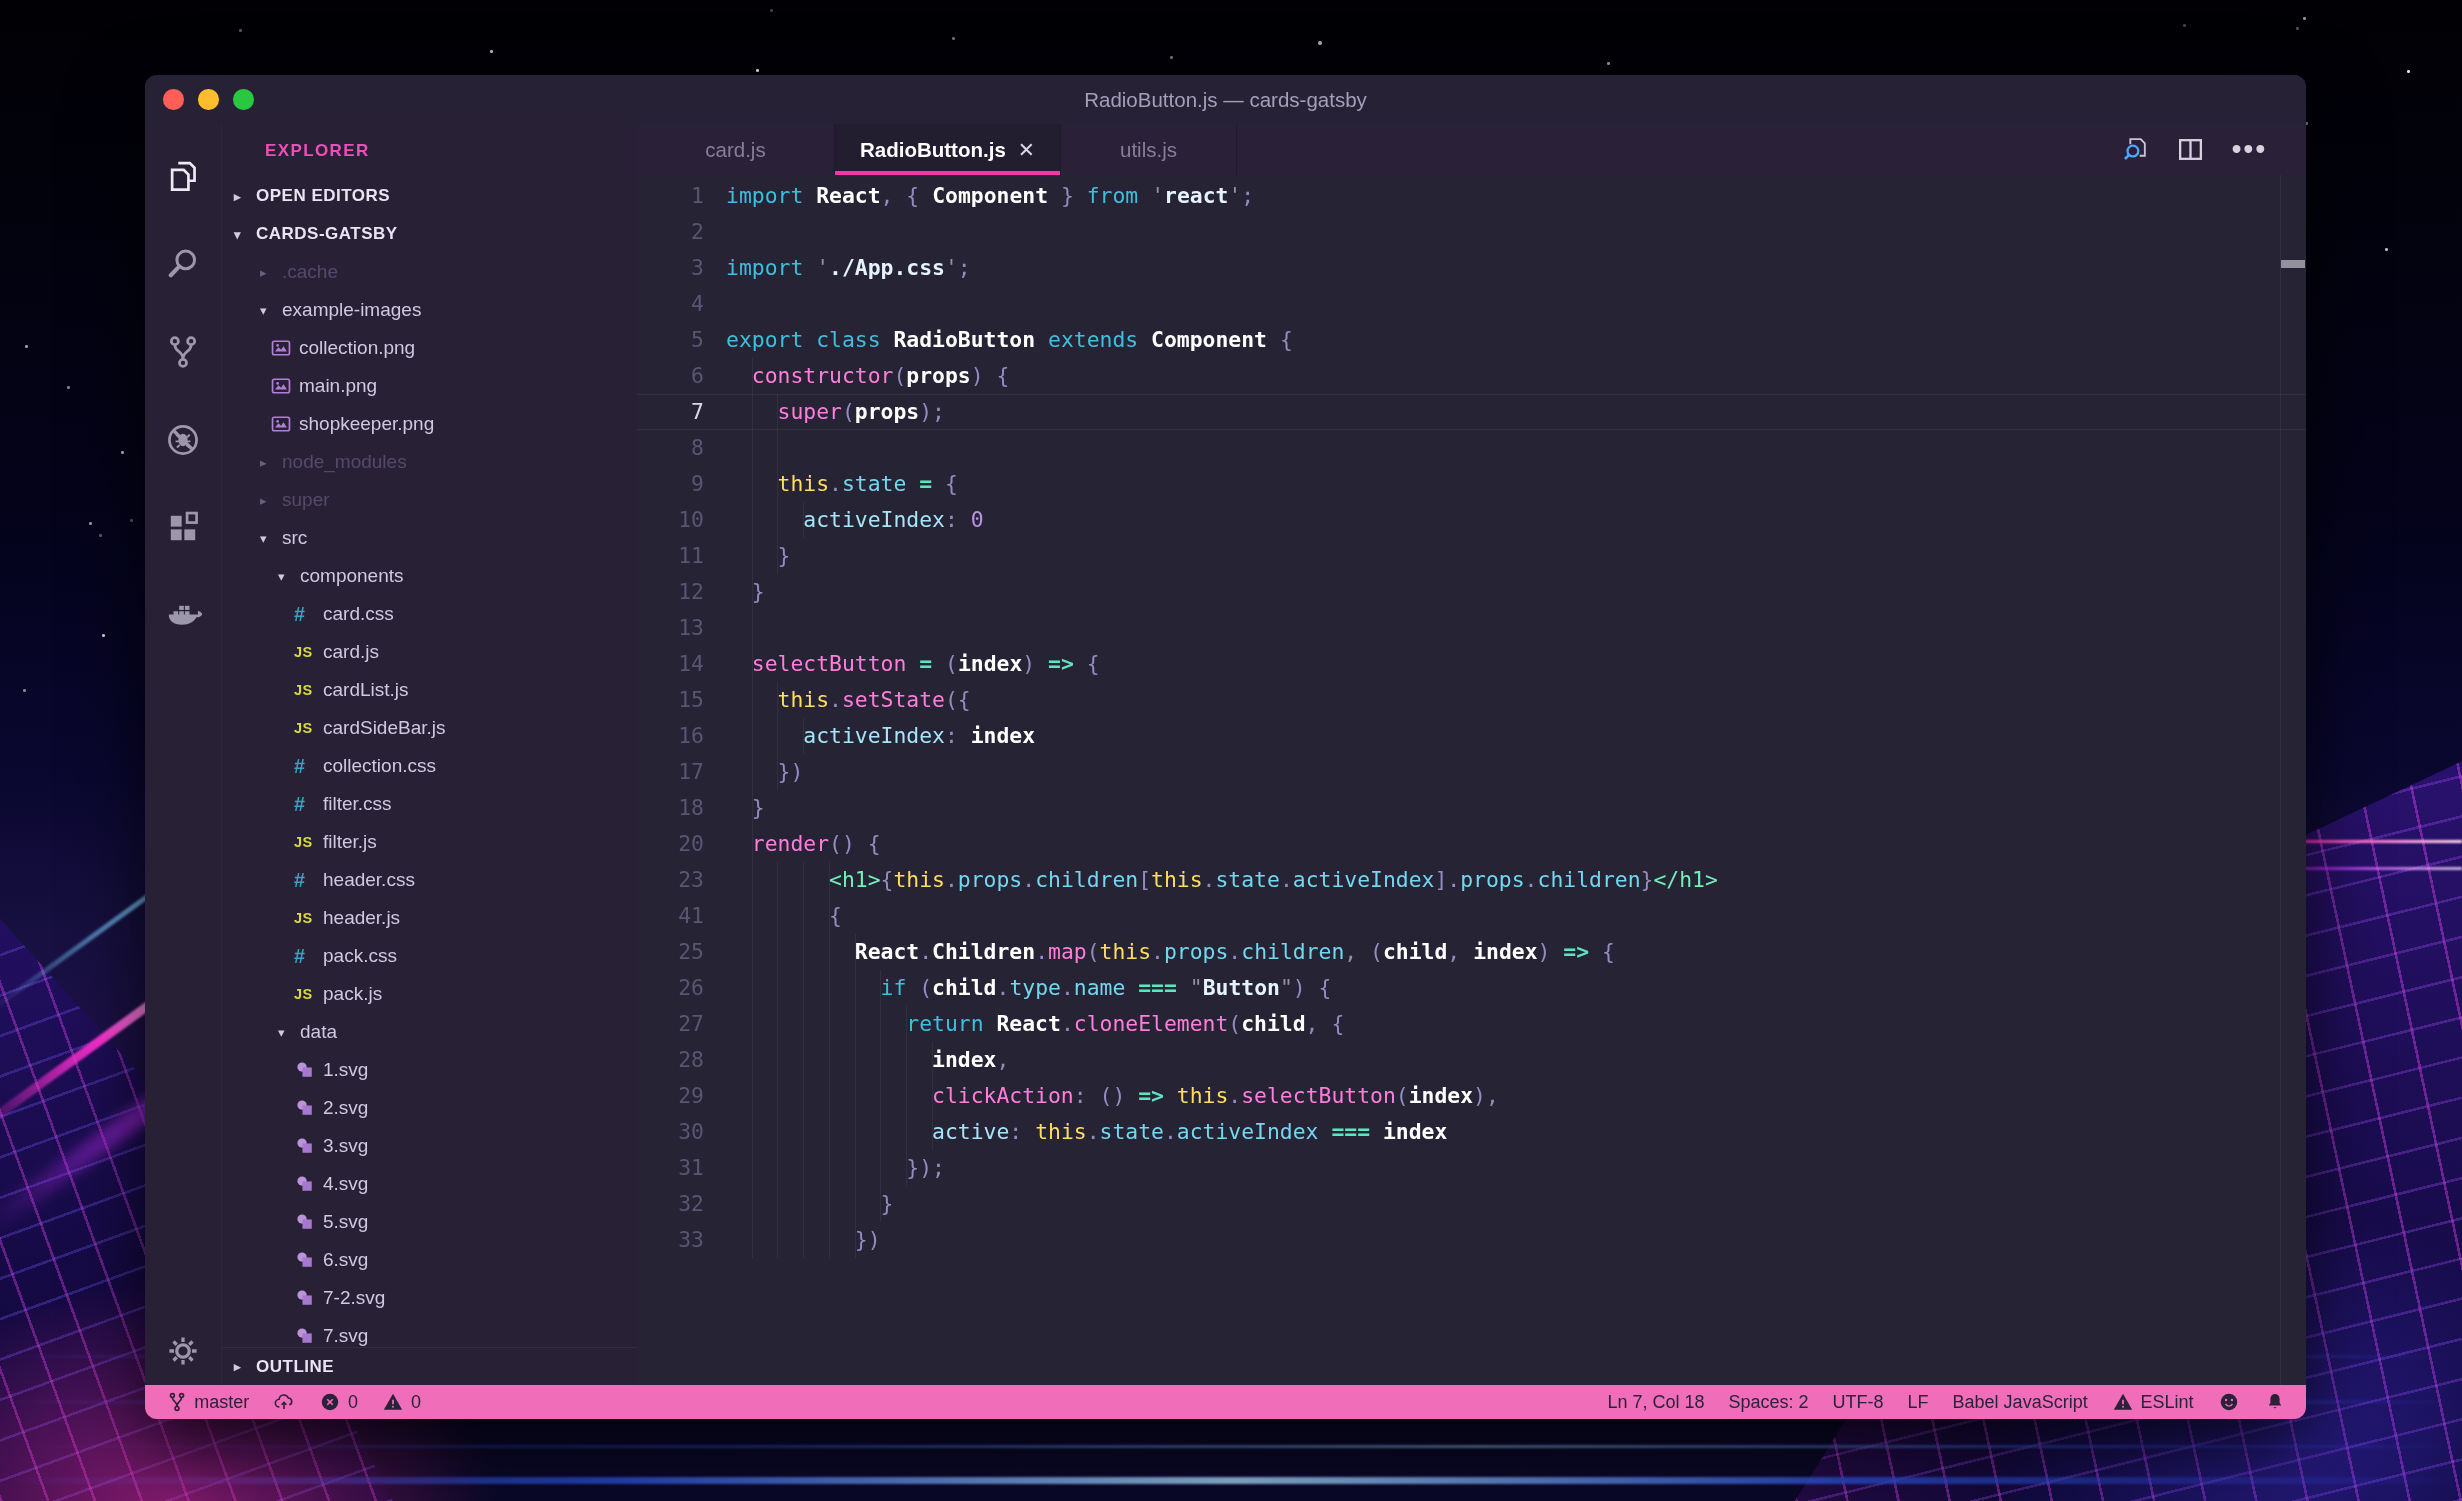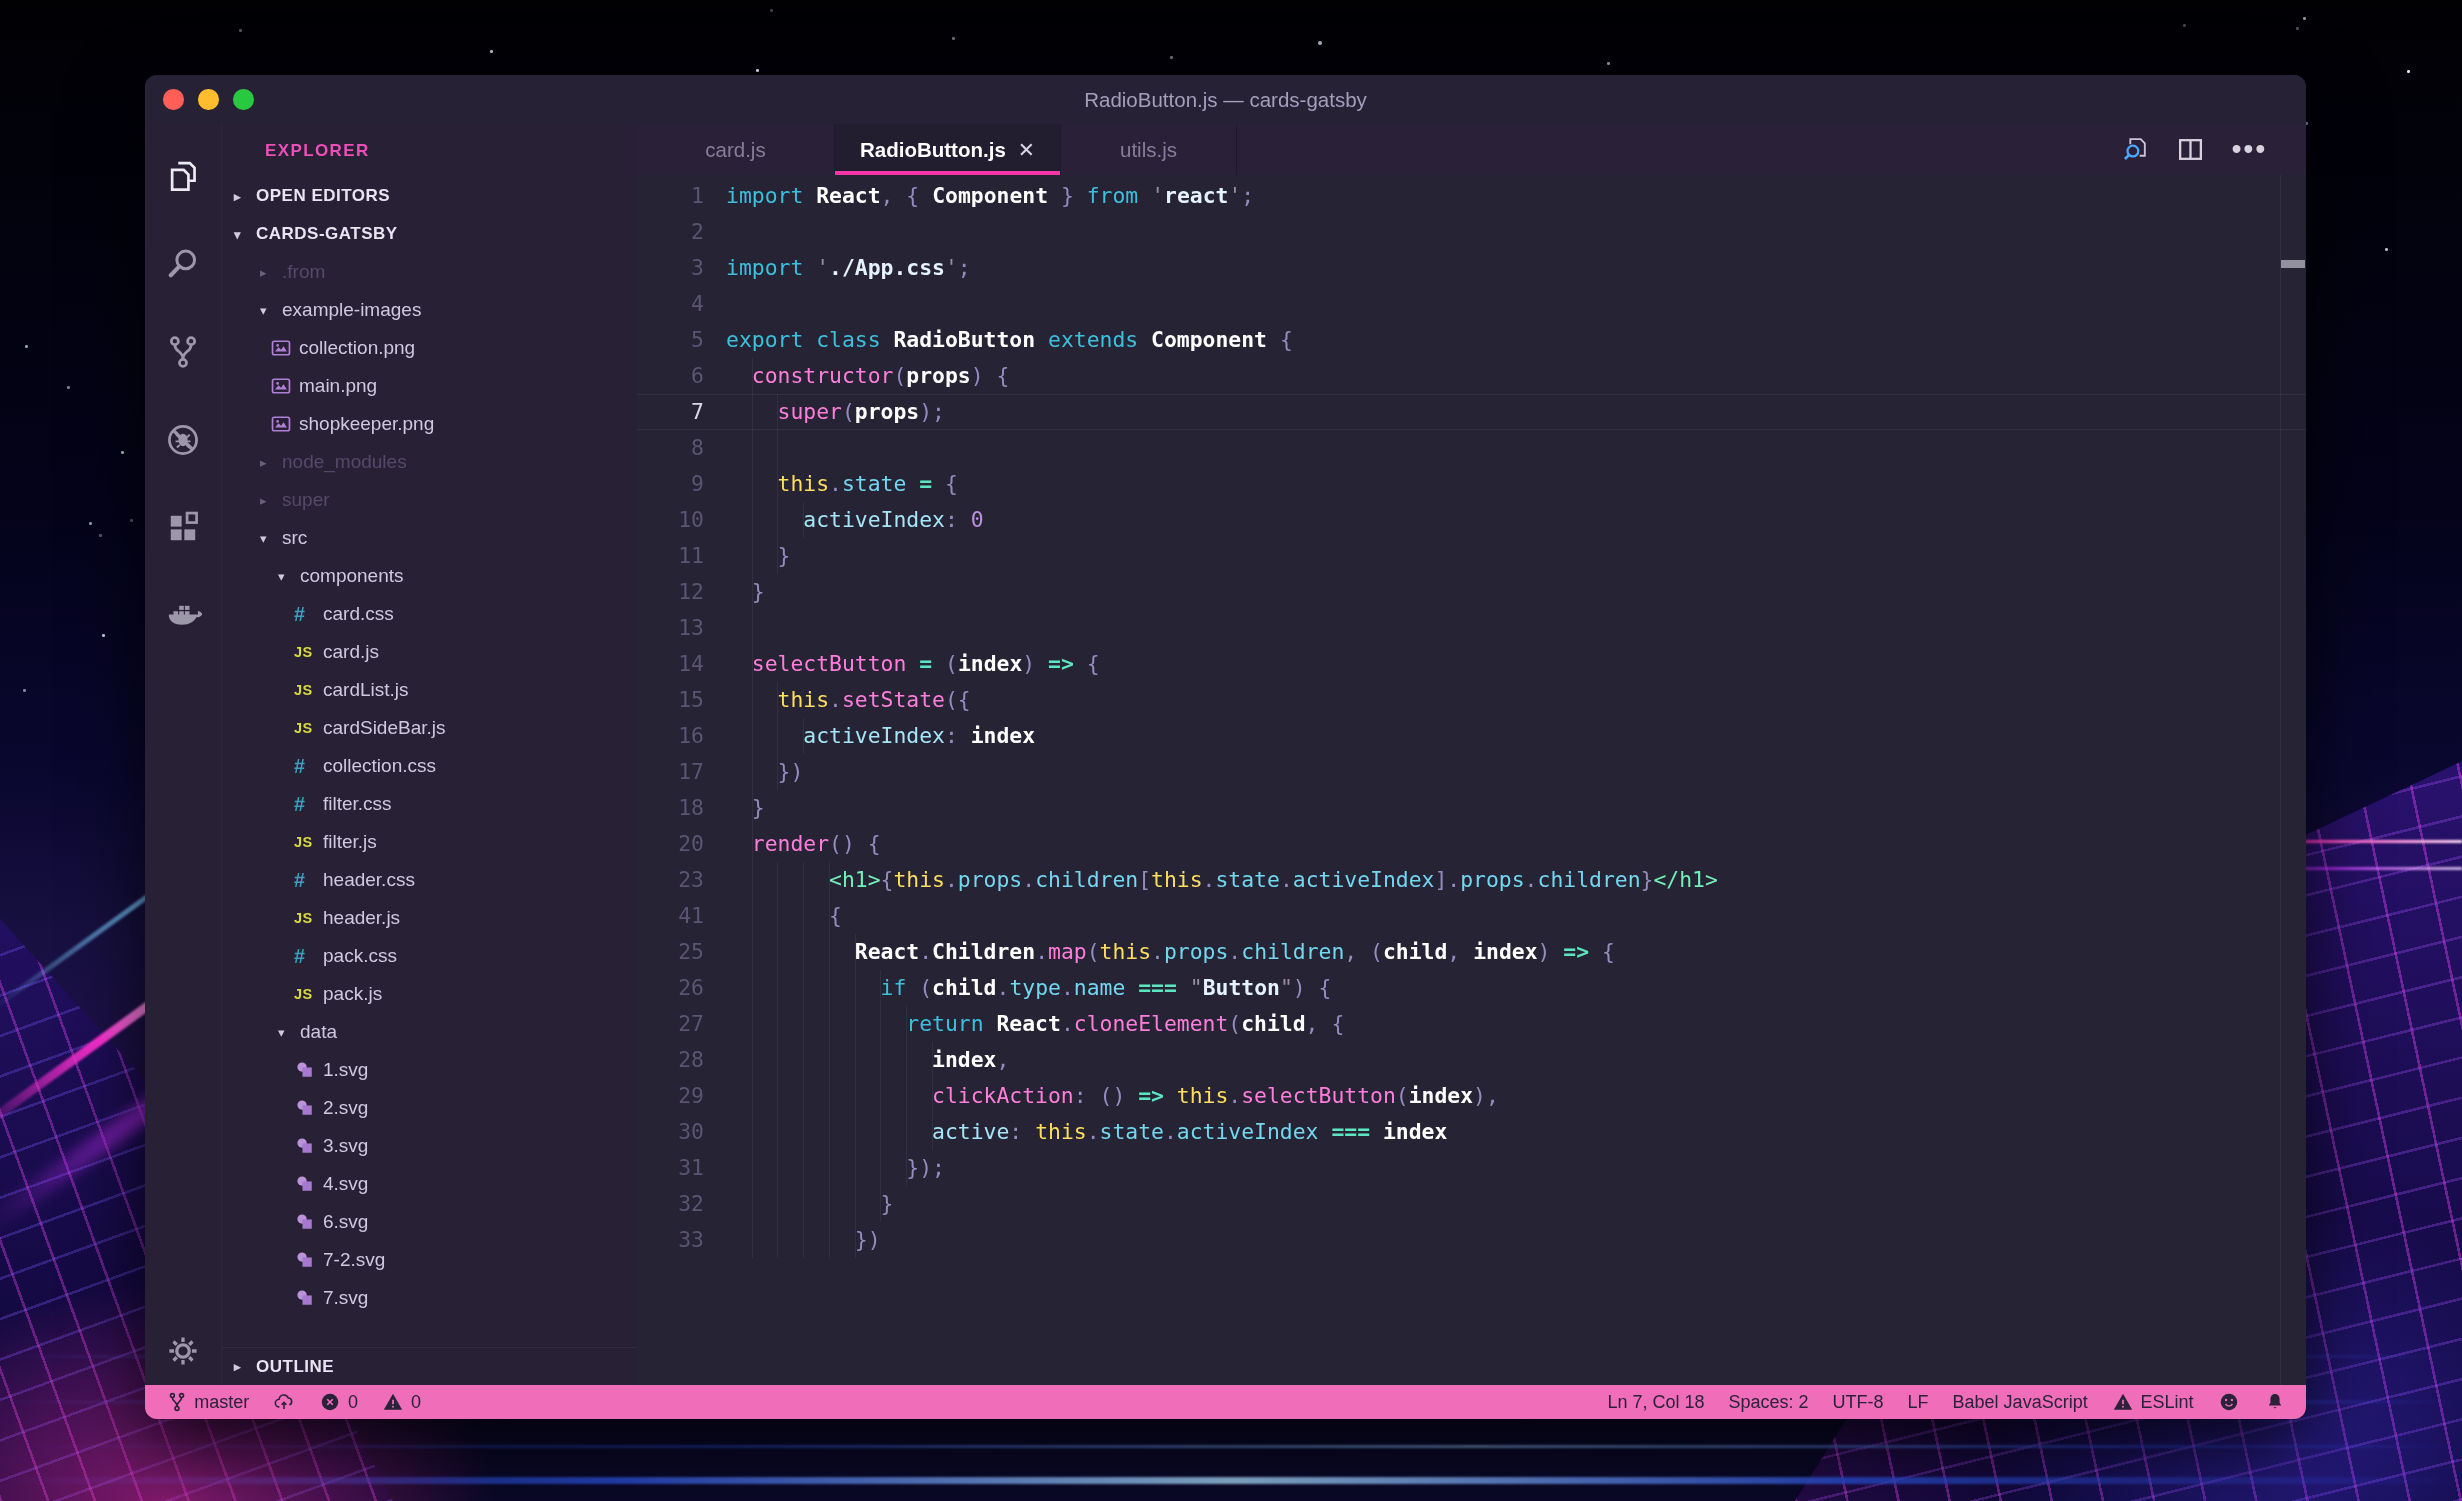--- a/index.html
+++ b/index.html
@@ -365,21 +365,21 @@
           <div class="trow section" style="padding-left: 12px;">
             <span class="arrow">▸</span>
             <span>OPEN EDITORS</span>
           </div>
           <div class="trow section" style="padding-left: 12px;">
             <span class="arrow">▾</span>
             <span>CARDS-GATSBY</span>
           </div>
           <div class="trow dim" style="padding-left: 38px;">
             <span class="arrow">▸</span>
-            <span>.from</span>
+            <span>.cache</span>
           </div>
           <div class="trow" style="padding-left: 38px;">
             <span class="arrow">▾</span>
             <span>example-images</span>
           </div>
           <div class="trow" style="padding-left: 48px;">
             <span class="fi">
               <svg viewBox="0 0 26 26">
                 <rect x="3" y="5" width="20" height="16" rx="2" fill="none" stroke="#b07fd6" stroke-width="2"></rect>
                 <path d="M6 17l4-5 3 3 3-4 4 6z" fill="#b07fd6"></path>
@@ -500,20 +500,29 @@
             <span>3.svg</span>
           </div>
           <div class="trow" style="padding-left: 72px;">
             <span class="fi">
               <svg viewBox="0 0 26 26">
                 <circle cx="9.5" cy="9.5" r="5.5" fill="#bb93da"></circle>
                 <rect x="10" y="10" width="11" height="11" fill="#a678cf"></rect>
               </svg>
             </span>
             <span>4.svg</span>
+          </div>
+          <div class="trow" style="padding-left: 72px;">
+            <span class="fi">
+              <svg viewBox="0 0 26 26">
+                <circle cx="9.5" cy="9.5" r="5.5" fill="#bb93da"></circle>
+                <rect x="10" y="10" width="11" height="11" fill="#a678cf"></rect>
+              </svg>
+            </span>
+            <span>5.svg</span>
           </div>
           <div class="trow" style="padding-left: 72px;">
             <span class="fi">
               <svg viewBox="0 0 26 26">
                 <circle cx="9.5" cy="9.5" r="5.5" fill="#bb93da"></circle>
                 <rect x="10" y="10" width="11" height="11" fill="#a678cf"></rect>
               </svg>
             </span>
             <span>6.svg</span>
           </div>

